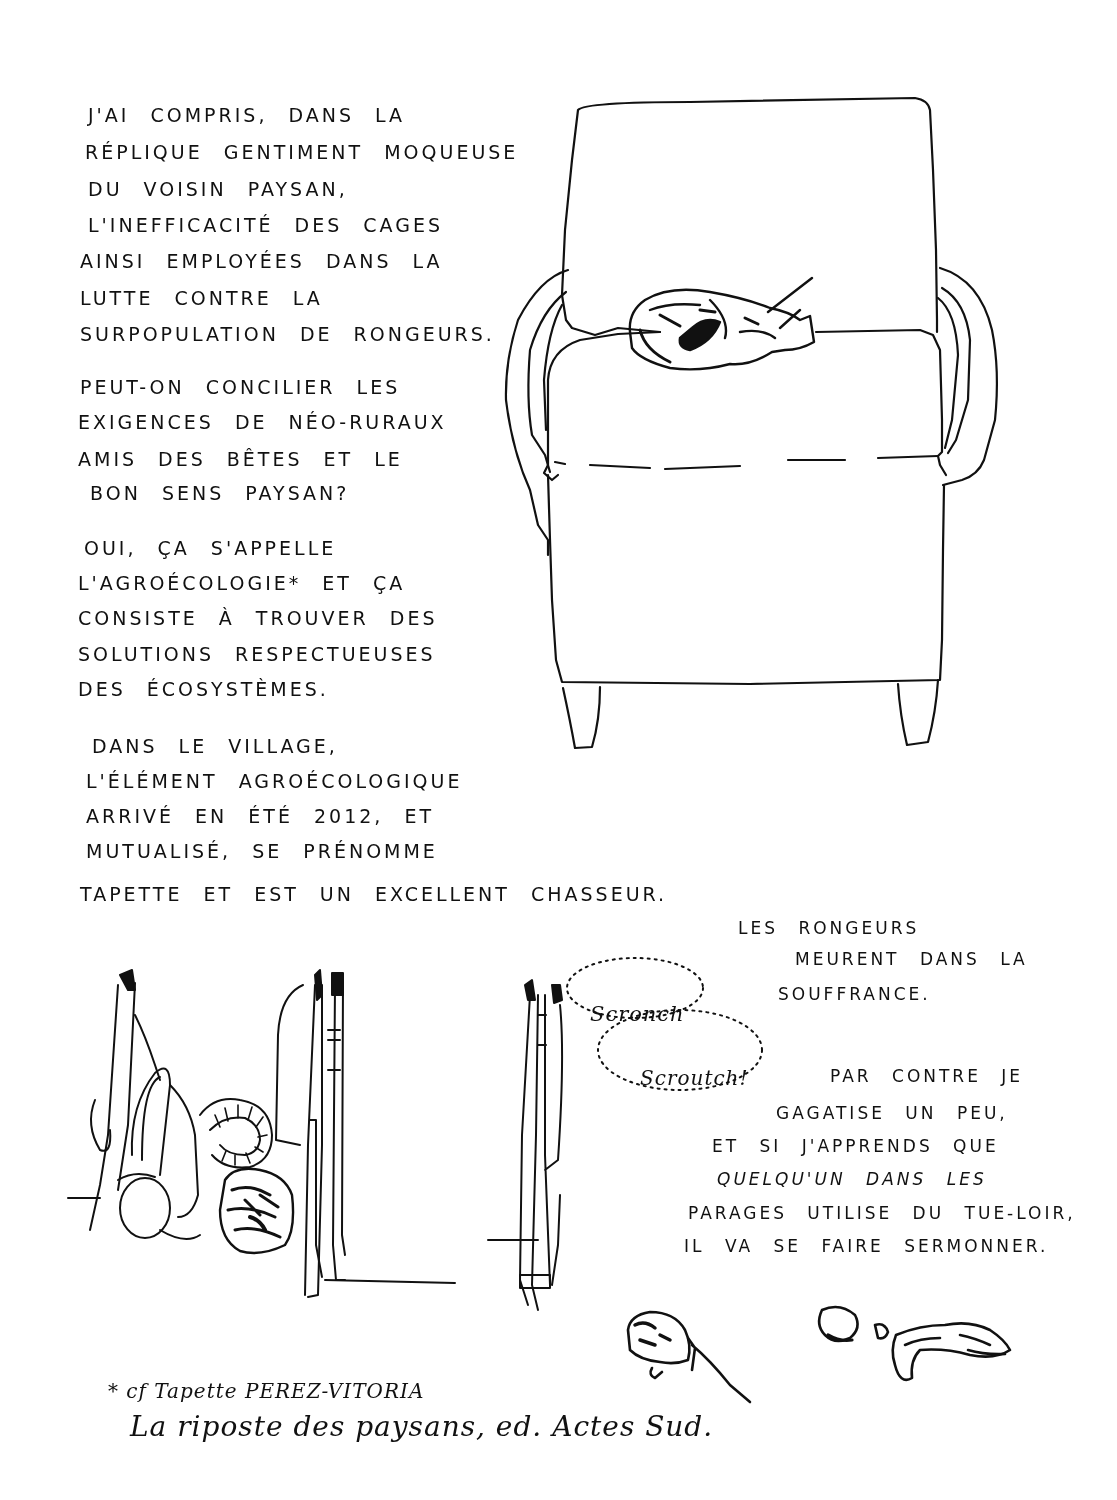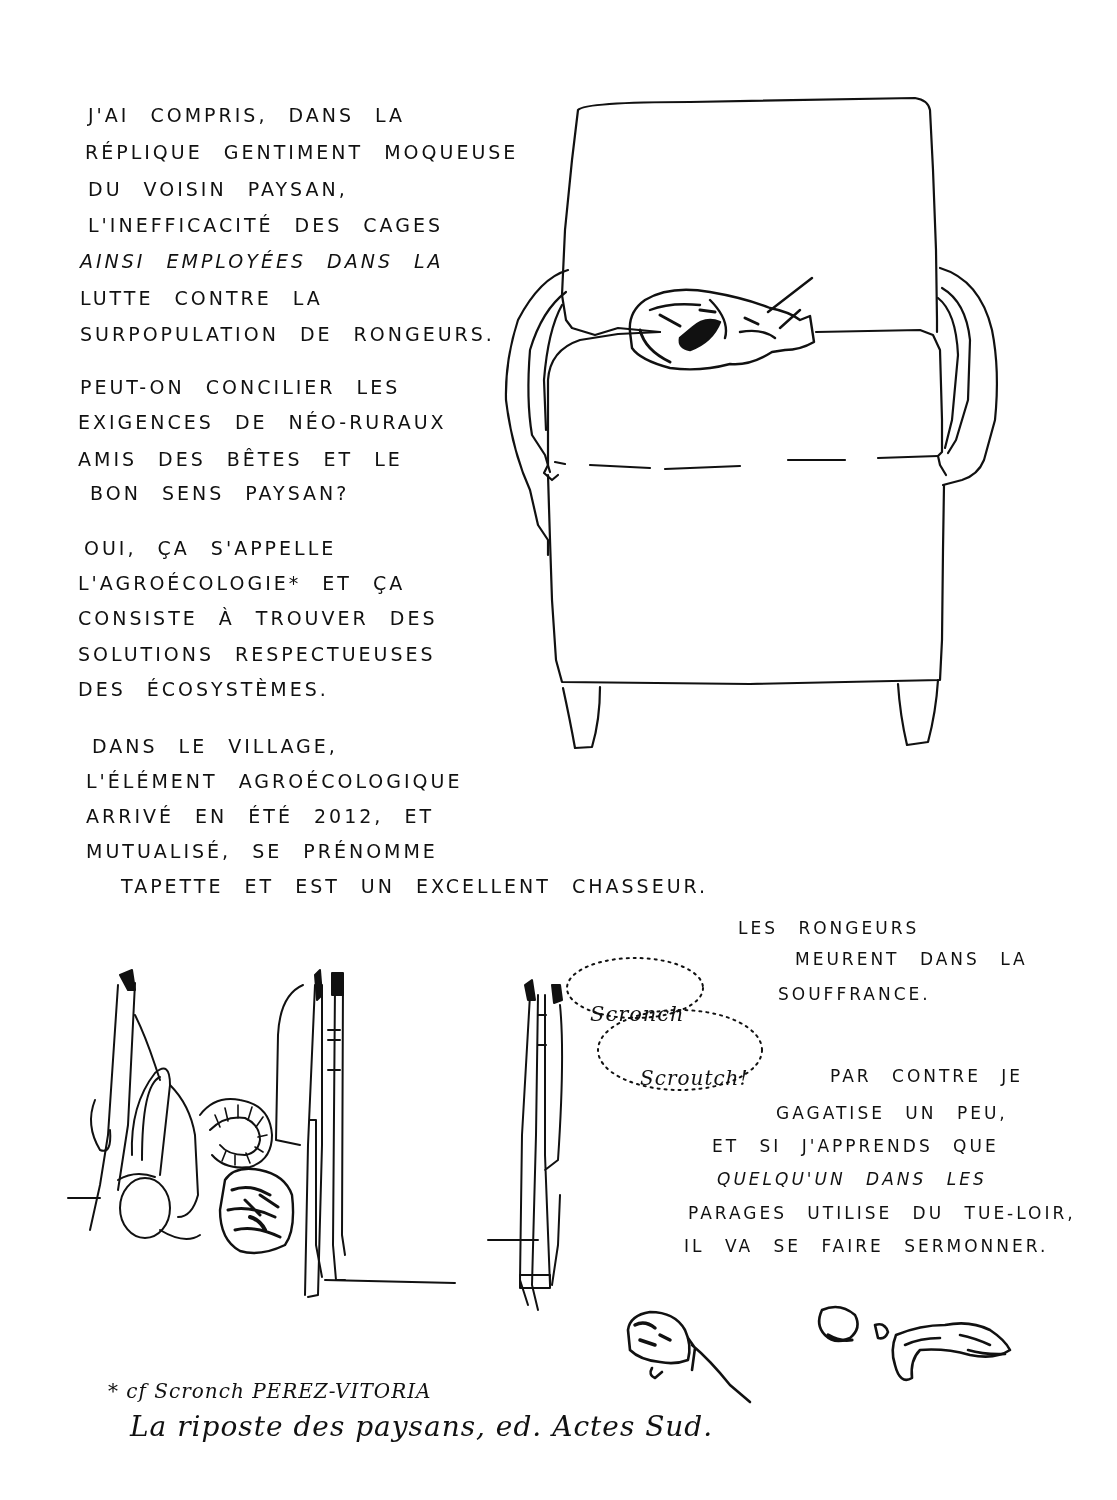--- a/index.html
+++ b/index.html
@@ -33,21 +33,21 @@
 </head>
 <body>
 
 <div class="page">
 
   <div class="hand" style="left:88px; top:104px;">
     <div class="line" style="left:0; top:0;">J'ai compris, dans la</div>
     <div class="line" style="left:-3px; top:37px;">réplique gentiment moqueuse</div>
     <div class="line" style="left:0; top:74px;">du voisin paysan,</div>
     <div class="line" style="left:0; top:110px;">l'inefficacité des cages</div>
-    <div class="line" style="left:-8px; top:146px;font-style:italic;">ainsi employées dans la</div>
+    <div class="line" style="left:-8px; top:146px;">ainsi employées dans la</div>
     <div class="line" style="left:-8px; top:183px;">lutte contre la</div>
     <div class="line" style="left:-8px; top:219px;">surpopulation de rongeurs.</div>
   </div>
 
   <div class="hand" style="left:78px; top:376px;">
     <div class="line" style="left:2px; top:0;">Peut-on concilier les</div>
     <div class="line" style="left:0; top:35px;">exigences de néo-ruraux</div>
     <div class="line" style="left:0; top:72px;">amis des bêtes et le</div>
     <div class="line" style="left:12px; top:106px;">bon sens paysan?</div>
   </div>
@@ -58,21 +58,21 @@
     <div class="line" style="left:0; top:70px;">consiste à trouver des</div>
     <div class="line" style="left:0; top:106px;">solutions respectueuses</div>
     <div class="line" style="left:0; top:141px;">des écosystèmes.</div>
   </div>
 
   <div class="hand" style="left:86px; top:735px;">
     <div class="line" style="left:6px; top:0;">Dans le village,</div>
     <div class="line" style="left:0; top:35px;">l'élément agroécologique</div>
     <div class="line" style="left:0; top:70px;">arrivé en été 2012, et</div>
     <div class="line" style="left:0; top:105px;">mutualisé, se prénomme</div>
-    <div class="line" style="left:-6px; top:140px;margin-left:41px;">Tapette et est un excellent chasseur.</div>
+    <div class="line" style="left:-6px; top:148px;">Tapette et est un excellent chasseur.</div>
   </div>
 
   <svg class="draw" style="left:500px; top:80px;" width="560" height="770" viewBox="0 0 560 770" fill="none" stroke="#111" stroke-width="2.2" stroke-linecap="round" stroke-linejoin="round">
 
     <path d="M78 30 Q85 22 190 22 L415 18 Q428 20 430 30 L433 90 L436 170 L437 240 L437 252 M78 30 L72 80 L65 150 L62 215 L66 240 L72 248 L95 255 L118 248 L160 252"></path>
 
     <path d="M68 190 Q40 198 18 240 Q5 280 6 320 Q12 370 30 410 L38 445 L48 460 L48 475"></path>
     <path d="M66 212 Q42 230 30 270 Q26 320 32 355 L45 375 L50 392"></path>
     <path d="M62 225 Q48 250 44 300 L46 350"></path>
 
@@ -175,16 +175,16 @@
     </g>
     <g>
       <path d="M222 20 Q240 12 255 25 Q262 38 250 48 Q235 55 225 45 Q215 35 222 20 Z"></path>
       <path d="M228 45 Q240 52 252 50" stroke-width="3.2"></path>
       <path d="M275 35 Q285 32 288 42 Q285 50 278 48 Z"></path>
       <path d="M296 45 Q320 35 345 35 Q370 30 390 40 Q405 50 410 60 Q395 70 370 65 Q345 58 320 60 Q310 70 312 88 Q300 95 295 75 Q290 60 296 45 Z"></path>
       <path d="M305 55 Q320 48 340 48 M360 45 Q375 48 390 55 M368 60 Q385 65 405 64"></path>
     </g>
   </svg>
 
-  <div class="script" style="left:108px; top:1353px; font-size:20px;">* cf Scronch PEREZ-VITORIA</div>
+  <div class="script" style="left:108px; top:1353px; font-size:20px;">* cf Tapette PEREZ-VITORIA</div>
   <div class="script" style="left:130px; top:1384px; font-size:28px;">La riposte des paysans, ed. Actes Sud.</div>
 
 </div>
 
 </body></html>

